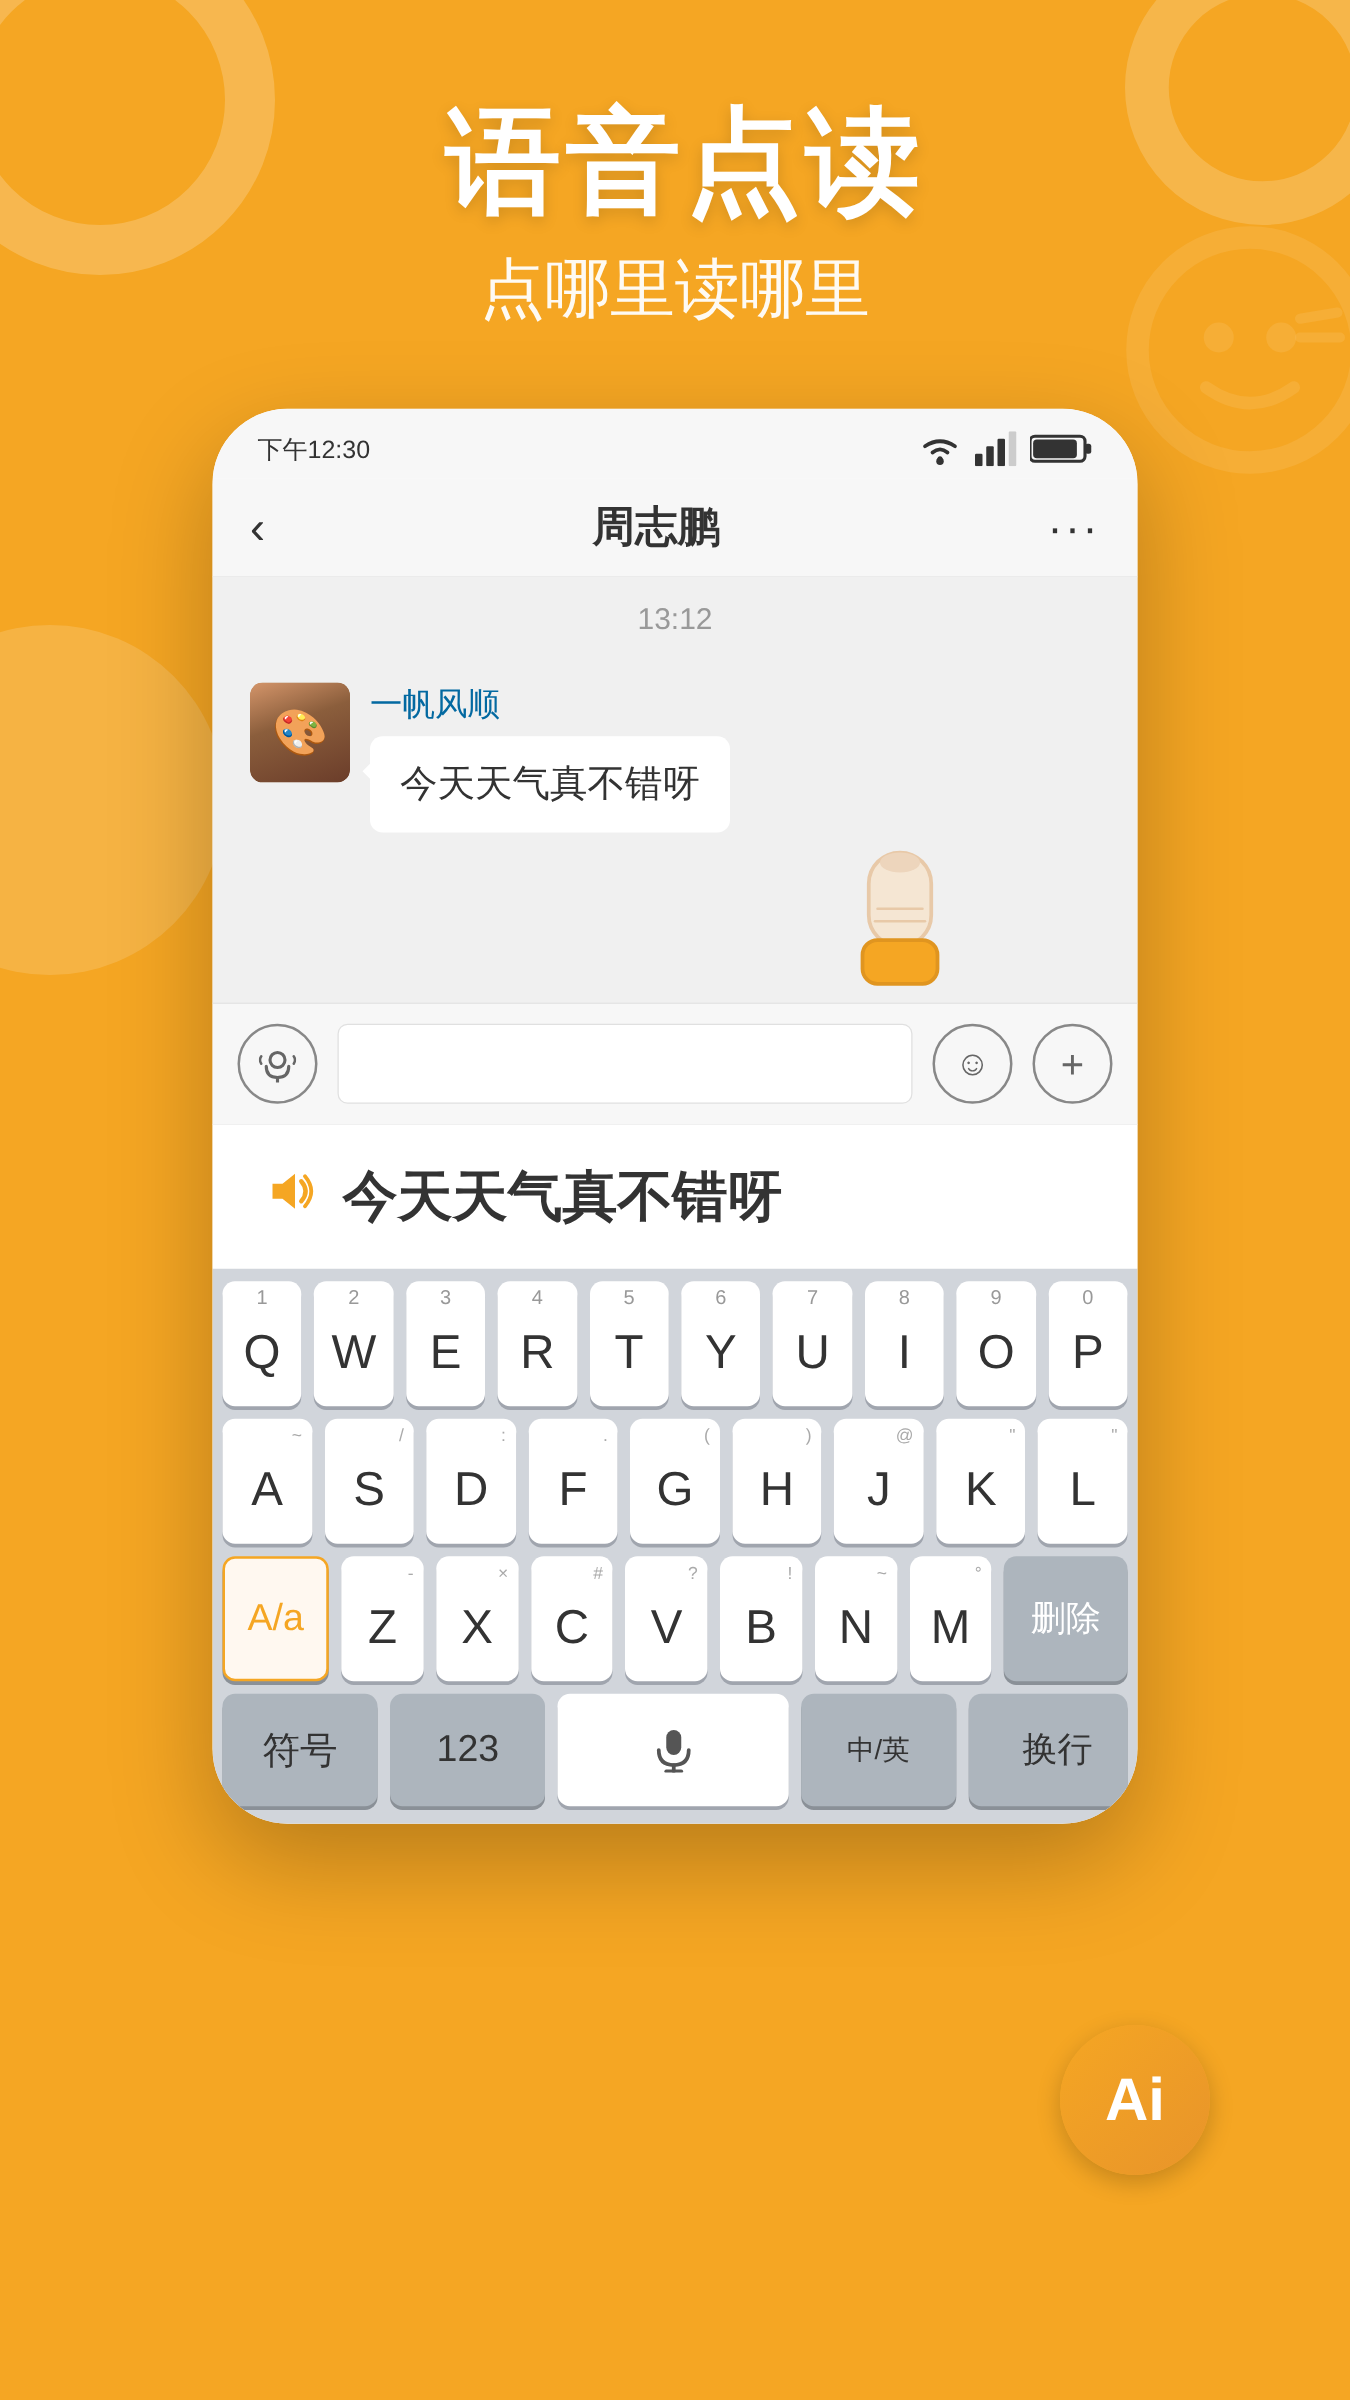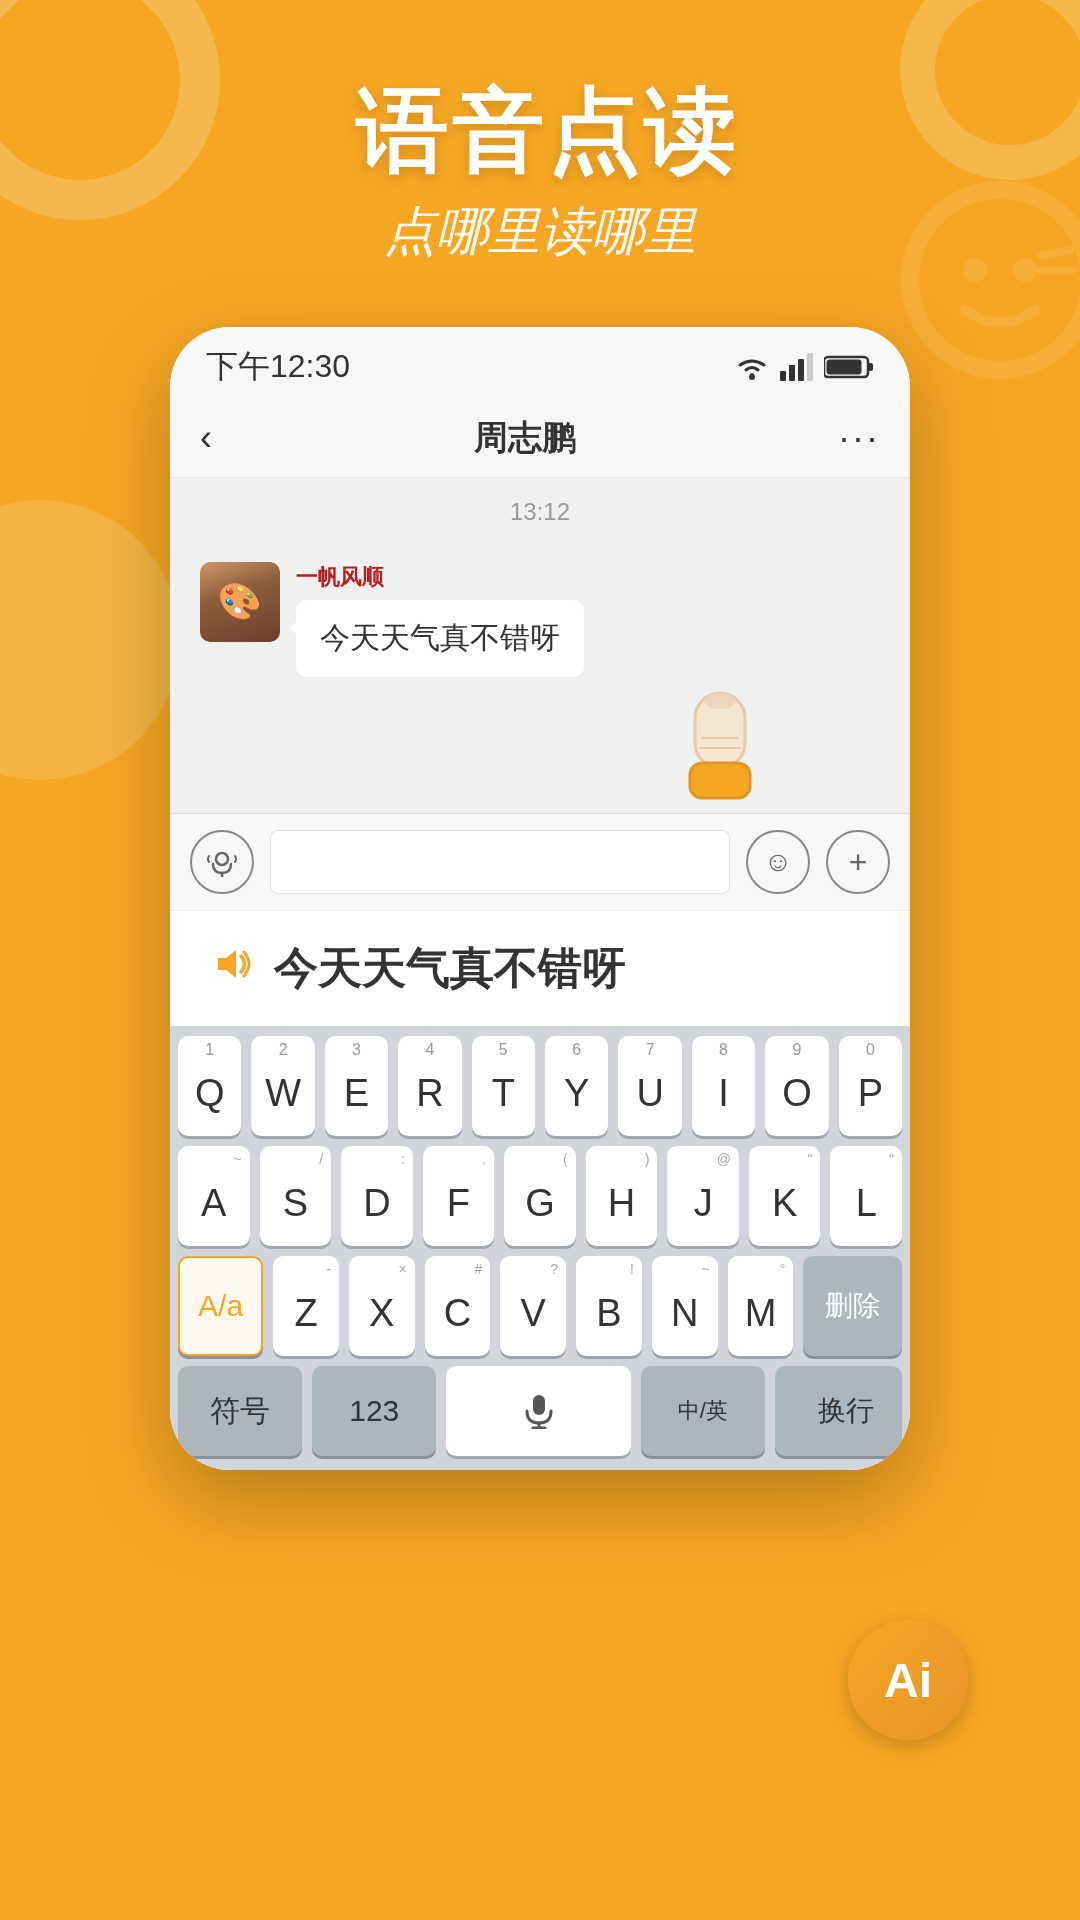--- a/index.html
+++ b/index.html
@@ -71,21 +71,20 @@
       line-height: 1.1;
       padding-left: 17px;
     }
 
     .sub-title {
       font-size: 52px;
       font-weight: 400;
       color: #ffffff;
       margin-top: 16px;
       opacity: 0.95;
-      font-style: italic;
     }
 
     
     .phone-mockup {
       position: relative;
       width: 740px;
       margin: 60px auto 0;
       background: #ffffff;
       border-radius: 60px;
       padding: 0;
@@ -97,21 +96,21 @@
     
     .status-bar {
       display: flex;
       justify-content: space-between;
       align-items: center;
       padding: 18px 36px 10px;
       background: #f7f7f7;
     }
 
     .status-time {
-      font-size: 32px;
+      font-size: 20px;
       font-weight: 500;
       color: #333;
     }
 
     .status-icons {
       display: flex;
       align-items: center;
       gap: 10px;
     }
 
@@ -196,24 +195,23 @@
       left: 50%;
       transform: translate(-50%, -50%);
       font-size: 36px;
     }
 
     .message-content {
       position: relative;
     }
 
     .sender-name {
-      font-size: 22px;
-      color: #b91c1c;
+      font-size: 26px;
+      color: #0369a1;
       margin-bottom: 8px;
-      font-weight: bold;
     }
 
     .message-bubble {
       background: #ffffff;
       border-radius: 10px;
       padding: 18px 24px;
       font-size: 30px;
       color: #333;
       position: relative;
       max-width: 400px;

